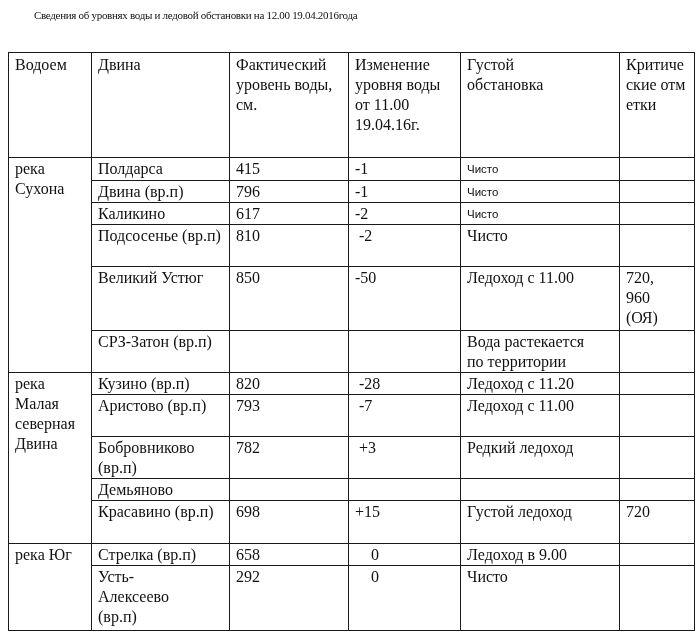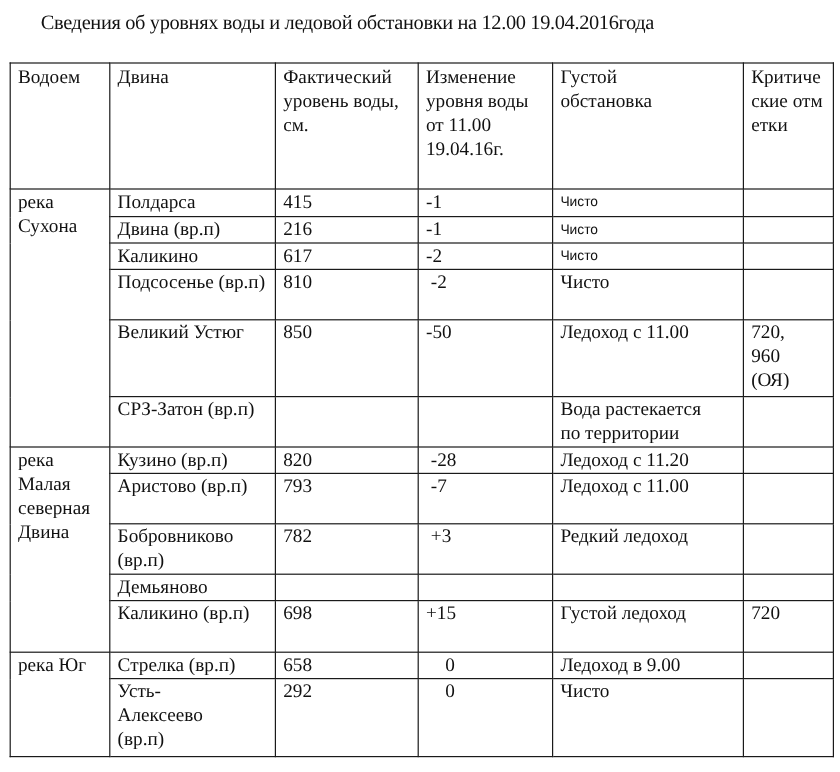--- a/index.html
+++ b/index.html
@@ -3,21 +3,21 @@
   <meta charset="utf-8">
   <style>
     html, body { margin: 0; padding: 0; background: #ffffff; }
     body {
       width: 700px; height: 643px; position: relative; overflow: hidden;
       font-family: "Liberation Serif", "DejaVu Serif", serif;
       color: #111111;
     }
     .title {
       position: absolute; left: 34px; top: 9px;
-      font-size: 17px; letter-spacing: -0.3px; white-space: nowrap;
+      font-size: 11px; letter-spacing: -0.3px; white-space: nowrap;
     }
     table.report {
       position: absolute; left: 8px; top: 52px;
       border-collapse: collapse; table-layout: fixed;
       width: 686px;
       font-size: 16px; line-height: 20px;
     }
     table.report td, table.report th {
       border: 1.3px solid #1a1a1a;
       vertical-align: top;
@@ -64,21 +64,21 @@
     <tr style="height:23px">
       <td rowspan="6" style="word-break:normal">река Сухона</td>
       <td>Полдарса</td>
       <td>415</td>
       <td>-1</td>
       <td class="small-sans">Чисто</td>
       <td></td>
     </tr>
     <tr style="height:22px">
       <td>Двина (вр.п)</td>
-      <td>216</td>
+      <td>796</td>
       <td>-1</td>
       <td class="small-sans">Чисто</td>
       <td></td>
     </tr>
     <tr style="height:22px">
       <td>Каликино</td>
       <td>617</td>
       <td>-2</td>
       <td class="small-sans">Чисто</td>
       <td></td>
@@ -128,21 +128,21 @@
       <td></td>
     </tr>
     <tr style="height:22px">
       <td>Демьяново</td>
       <td></td>
       <td></td>
       <td></td>
       <td></td>
     </tr>
     <tr style="height:43px">
-      <td style="word-break:normal">Каликино (вр.п)</td>
+      <td style="word-break:normal">Красавино (вр.п)</td>
       <td>698</td>
       <td>+15</td>
       <td>Густой ледоход</td>
       <td>720</td>
     </tr>
 
     <tr style="height:22px">
       <td rowspan="2" style="word-break:normal">река Юг</td>
       <td>Стрелка (вр.п)</td>
       <td>658</td>

